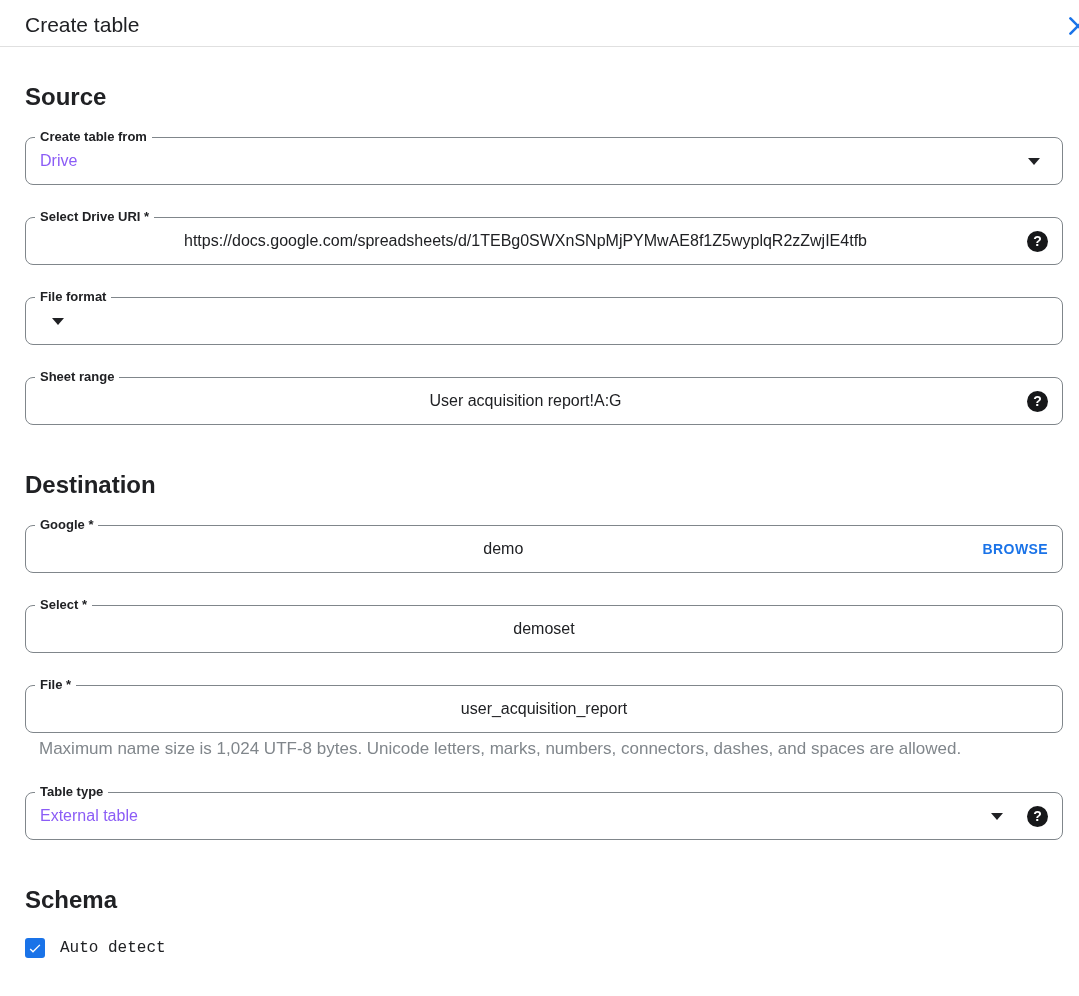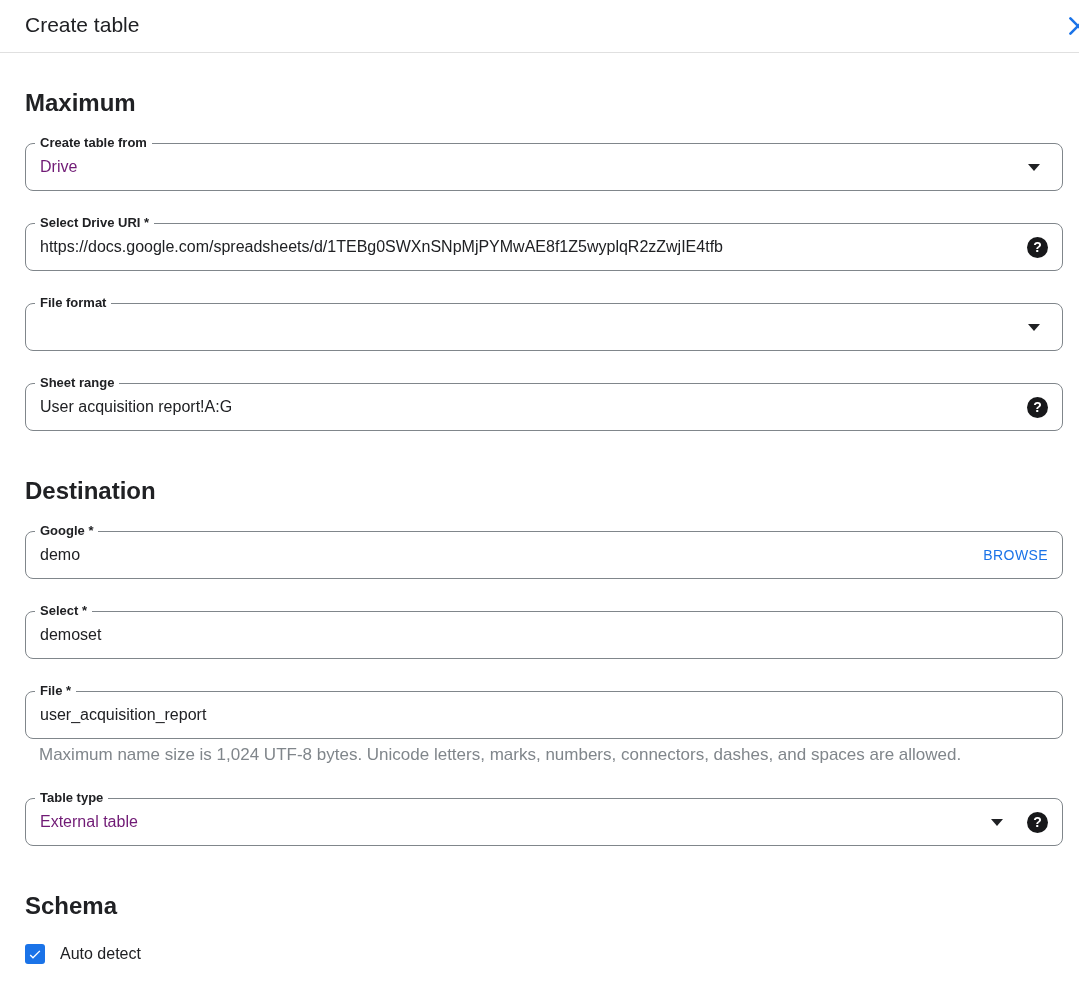--- a/index.html
+++ b/index.html
@@ -6,21 +6,21 @@
   html, body {
     width: 1079px; height: 996px;
     overflow: hidden;
     background: #fff;
     font-family: "Liberation Sans", "DejaVu Sans", sans-serif;
     color: #202124;
   }
   
   .panel-header {
     position: relative;
-    height: 53px;
+    height: 47px;
     padding: 13px 0 16px 25px;
     border-bottom: 1px solid #e0e0e0;
   }
   .panel-title {
     font-size: 21px;
     font-weight: 400;
     color: #202124;
   }
   .close-btn {
     position: absolute;
@@ -71,28 +71,29 @@
   }
   .field-value-input {
     flex: 1 1 auto;
     border: none; outline: none;
     background: transparent;
     font-family: inherit;
     font-size: 16px;
     color: #202124;
     padding: 0;
     min-width: 0;
+    text-align: center;
   }
   .field-value-text {
     flex: 1 1 auto;
     font-size: 16px;
-    color: #701a75;
+    color: #8b5cf6;
     cursor: default;
   }
-  .field.select { cursor: pointer; justify-content: flex-end; }
+  .field.select { cursor: pointer; }
 
   .dropdown-arrow {
     width: 0; height: 0;
     border-left: 6px solid transparent;
     border-right: 6px solid transparent;
     border-top: 7px solid #202124;
     margin: 0 8px 0 12px;
     flex: 0 0 auto;
   }
   .help-icon {
@@ -107,21 +108,21 @@
     align-items: center;
     justify-content: center;
     margin-left: 16px;
     cursor: pointer;
     user-select: none;
   }
   .browse-link {
     flex: 0 0 auto;
     color: #1a73e8;
     font-size: 14px;
-    font-weight: 400;
+    font-weight: 700;
     letter-spacing: 0.4px;
     cursor: pointer;
     margin-left: 16px;
     background: none; border: none;
     font-family: inherit;
   }
   .helper-text {
     margin: 7px 0 0 14px;
     font-size: 17px;
     line-height: 18px;
@@ -143,38 +144,39 @@
     display: flex;
     align-items: center;
     justify-content: center;
     flex: 0 0 auto;
   }
   .checkbox svg { width: 16px; height: 16px; display: block; }
   .checkbox-label {
     margin-left: 15px;
     font-size: 16px;
     color: #202124;
+    font-family: Liberation Mono, monospace;
   }
 </style>
 </head>
 <body>
 
 <div class="panel-header">
   <div class="panel-title">Create table</div>
   <button class="close-btn" aria-label="Close">
     <svg viewBox="0 0 24 24" fill="none" stroke="#1a73e8" stroke-width="2.4" stroke-linecap="round">
       <line x1="5" y1="5" x2="19" y2="19"></line>
       <line x1="19" y1="5" x2="5" y2="19"></line>
     </svg>
   </button>
 </div>
 
 <div class="content">
 
-  <div class="section-heading first">Maximum</div>
+  <div class="section-heading first">Source</div>
 
   <div class="field select first-in-section">
     <span class="field-label">Create table from</span>
     <span class="field-value-text">Drive</span>
     <span class="dropdown-arrow"></span>
   </div>
 
   <div class="field">
     <span class="field-label">Select Drive URI *</span>
     <input class="field-value-input" type="text" value="https://docs.google.com/spreadsheets/d/1TEBg0SWXnSNpMjPYMwAE8f1Z5wyplqR2zZwjIE4tfb" style="">

